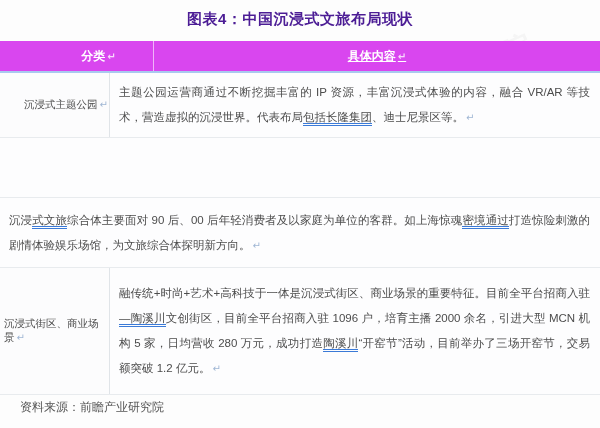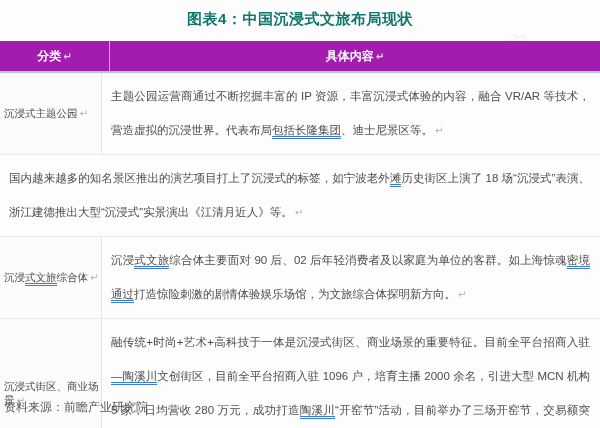--- a/index.html
+++ b/index.html
@@ -17,70 +17,72 @@
     font-size:30px; font-weight:bold; white-space:nowrap;
     transform:rotate(-24deg); pointer-events:none; z-index:0;
   }
   .wm1 { top:66px;  left:330px; }
   .wm2 { top:180px; left:-30px; }
   .wm3 { top:275px; left:300px; }
 
   .title {
     position:absolute; top:10px; left:0; right:0;
     text-align:center; font-size:15px; font-weight:bold;
-    color:#0f766e; letter-spacing:0.5px; z-index:2;
+    color:#4c1d95; letter-spacing:0.5px; z-index:2;
   }
 
   .table { position:absolute; top:41px; left:0; width:600px; z-index:1; }
 
   .thead {
     display:flex; height:30px;
-    background:#a21caf;
+    background:#d946ef;
     border-bottom:2px solid #A9C9EF;
+    padding-left:44px;
   }
   .th {
     color:#ffffff; font-weight:bold; font-size:12px;
     display:flex; align-items:center; justify-content:center;
   }
   .th-cat { width:110px; border-right:1px solid rgba(255,255,255,0.6); box-sizing:border-box; }
-  .th-content { flex:1; }
+  .th-content { flex:1;text-decoration:underline; }
 
   .trow {
     display:flex; background:#fdfdfe;
     border-bottom:1px solid #e8ebee;
   }
   .r1 { min-height:64px; }
   .r2 { min-height:59px; }
   .r3 { min-height:69px; }
   .r4 { min-height:126px; }
 
   .td-cat {
-    width:102px; box-sizing:border-box;
+    width:110px; box-sizing:border-box;
     border-right:1px solid #e0e4e8;
     display:flex; align-items:center;
     padding:2px 1px 2px 4px;
     font-size:10.5px; color:#4c4c4c;
     background:#fcfcfd;
+    justify-content:flex-end;
   }
   .td-content {
     flex:1; display:flex; align-items:center;
     padding:6px 10px 6px 9px;
-    font-size:11.5px; line-height:34px; color:#4c4c4c;
+    font-size:11.5px; line-height:25px; color:#4c4c4c;
     text-align:justify;
   }
 
   .u { border-bottom:3px double #3B7AD7; }
 
   .ret { color:#9FB6D4; font-size:10px; margin-left:2px; }
   .hret { color:rgba(255,255,255,0.78); }
 
   .footer {
     position:absolute; top:399px; left:0; right:0;
     display:flex; justify-content:space-between;
-    padding:0 4px; font-size:12px; color:#565656; z-index:2;
+    padding:0 20px; font-size:12px; color:#565656; z-index:2;
   }
 </style>
 </head>
 <body>
 
 <div class="page">
 
   <div class="wm wm1">前瞻产业研究院</div>
   <div class="wm wm2">前瞻产业研究院</div>
   <div class="wm wm3">前瞻产业研究院</div>
@@ -103,31 +105,25 @@
     <div class="trow r1">
       <div class="td-cat">
         <div><span><span>沉浸式主题公园</span></span><span class="ret">↵</span></div>
       </div>
       <div class="td-content">
         <div><span><span>主题公园运营商通过不断挖掘丰富的 IP 资源，丰富沉浸式体验的内容，融合 VR/AR 等技术，营造虚拟的沉浸世界。代表布局</span><span class="u">包括长隆集团</span><span>、迪士尼景区等。</span></span><span class="ret">↵</span></div>
       </div>
     </div>
 
     <div class="trow r2">
-      <div class="td-content">
-        <div><span><span>国内越来越多的知名景区推出的演艺项目打上了沉浸式的标签，如宁波老外</span><span class="u">滩</span><span>历史街区上演了 18 场“沉浸式”表演、浙江建德推出大型“沉浸式”实景演出《江清月近人》等。</span></span><span class="ret">↵</span></div>
-      </div>
     </div>
 
     <div class="trow r3">
-      <div class="td-cat">
-        <div><span><span>沉浸</span><span class="u">式文旅</span><span>综合体</span></span><span class="ret">↵</span></div>
-      </div>
       <div class="td-content">
-        <div><span><span>沉浸</span><span class="u">式文旅</span><span>综合体主要面对 90 后、02 后年轻消费者及以家庭为单位的客群。如上海惊魂</span><span class="u">密境通过</span><span>打造惊险刺激的剧情体验娱乐场馆，为文旅综合体探明新方向。</span></span><span class="ret">↵</span></div>
+        <div><span><span>沉浸</span><span class="u">式文旅</span><span>综合体主要面对 90 后、00 后年轻消费者及以家庭为单位的客群。如上海惊魂</span><span class="u">密境通过</span><span>打造惊险刺激的剧情体验娱乐场馆，为文旅综合体探明新方向。</span></span><span class="ret">↵</span></div>
       </div>
     </div>
 
     <div class="trow r4">
       <div class="td-cat">
         <div><span><span>沉浸式街区、商业场景</span></span><span class="ret">↵</span></div>
       </div>
       <div class="td-content">
         <div><span><span>融传统+时尚+艺术+高科技于一体是沉浸式街区、商业场景的重要特征。目前全平台招商入驻</span><span class="u">—陶溪川</span><span>文创街区，目前全平台招商入驻 1096 户，培育主播 2000 余名，引进大型 MCN 机构 5 家，日均营收 280 万元，成功打造</span><span class="u">陶溪川</span><span>“开窑节”活动，目前举办了三场开窑节，交易额突破 1.2 亿元。</span></span><span class="ret">↵</span></div>
       </div>

